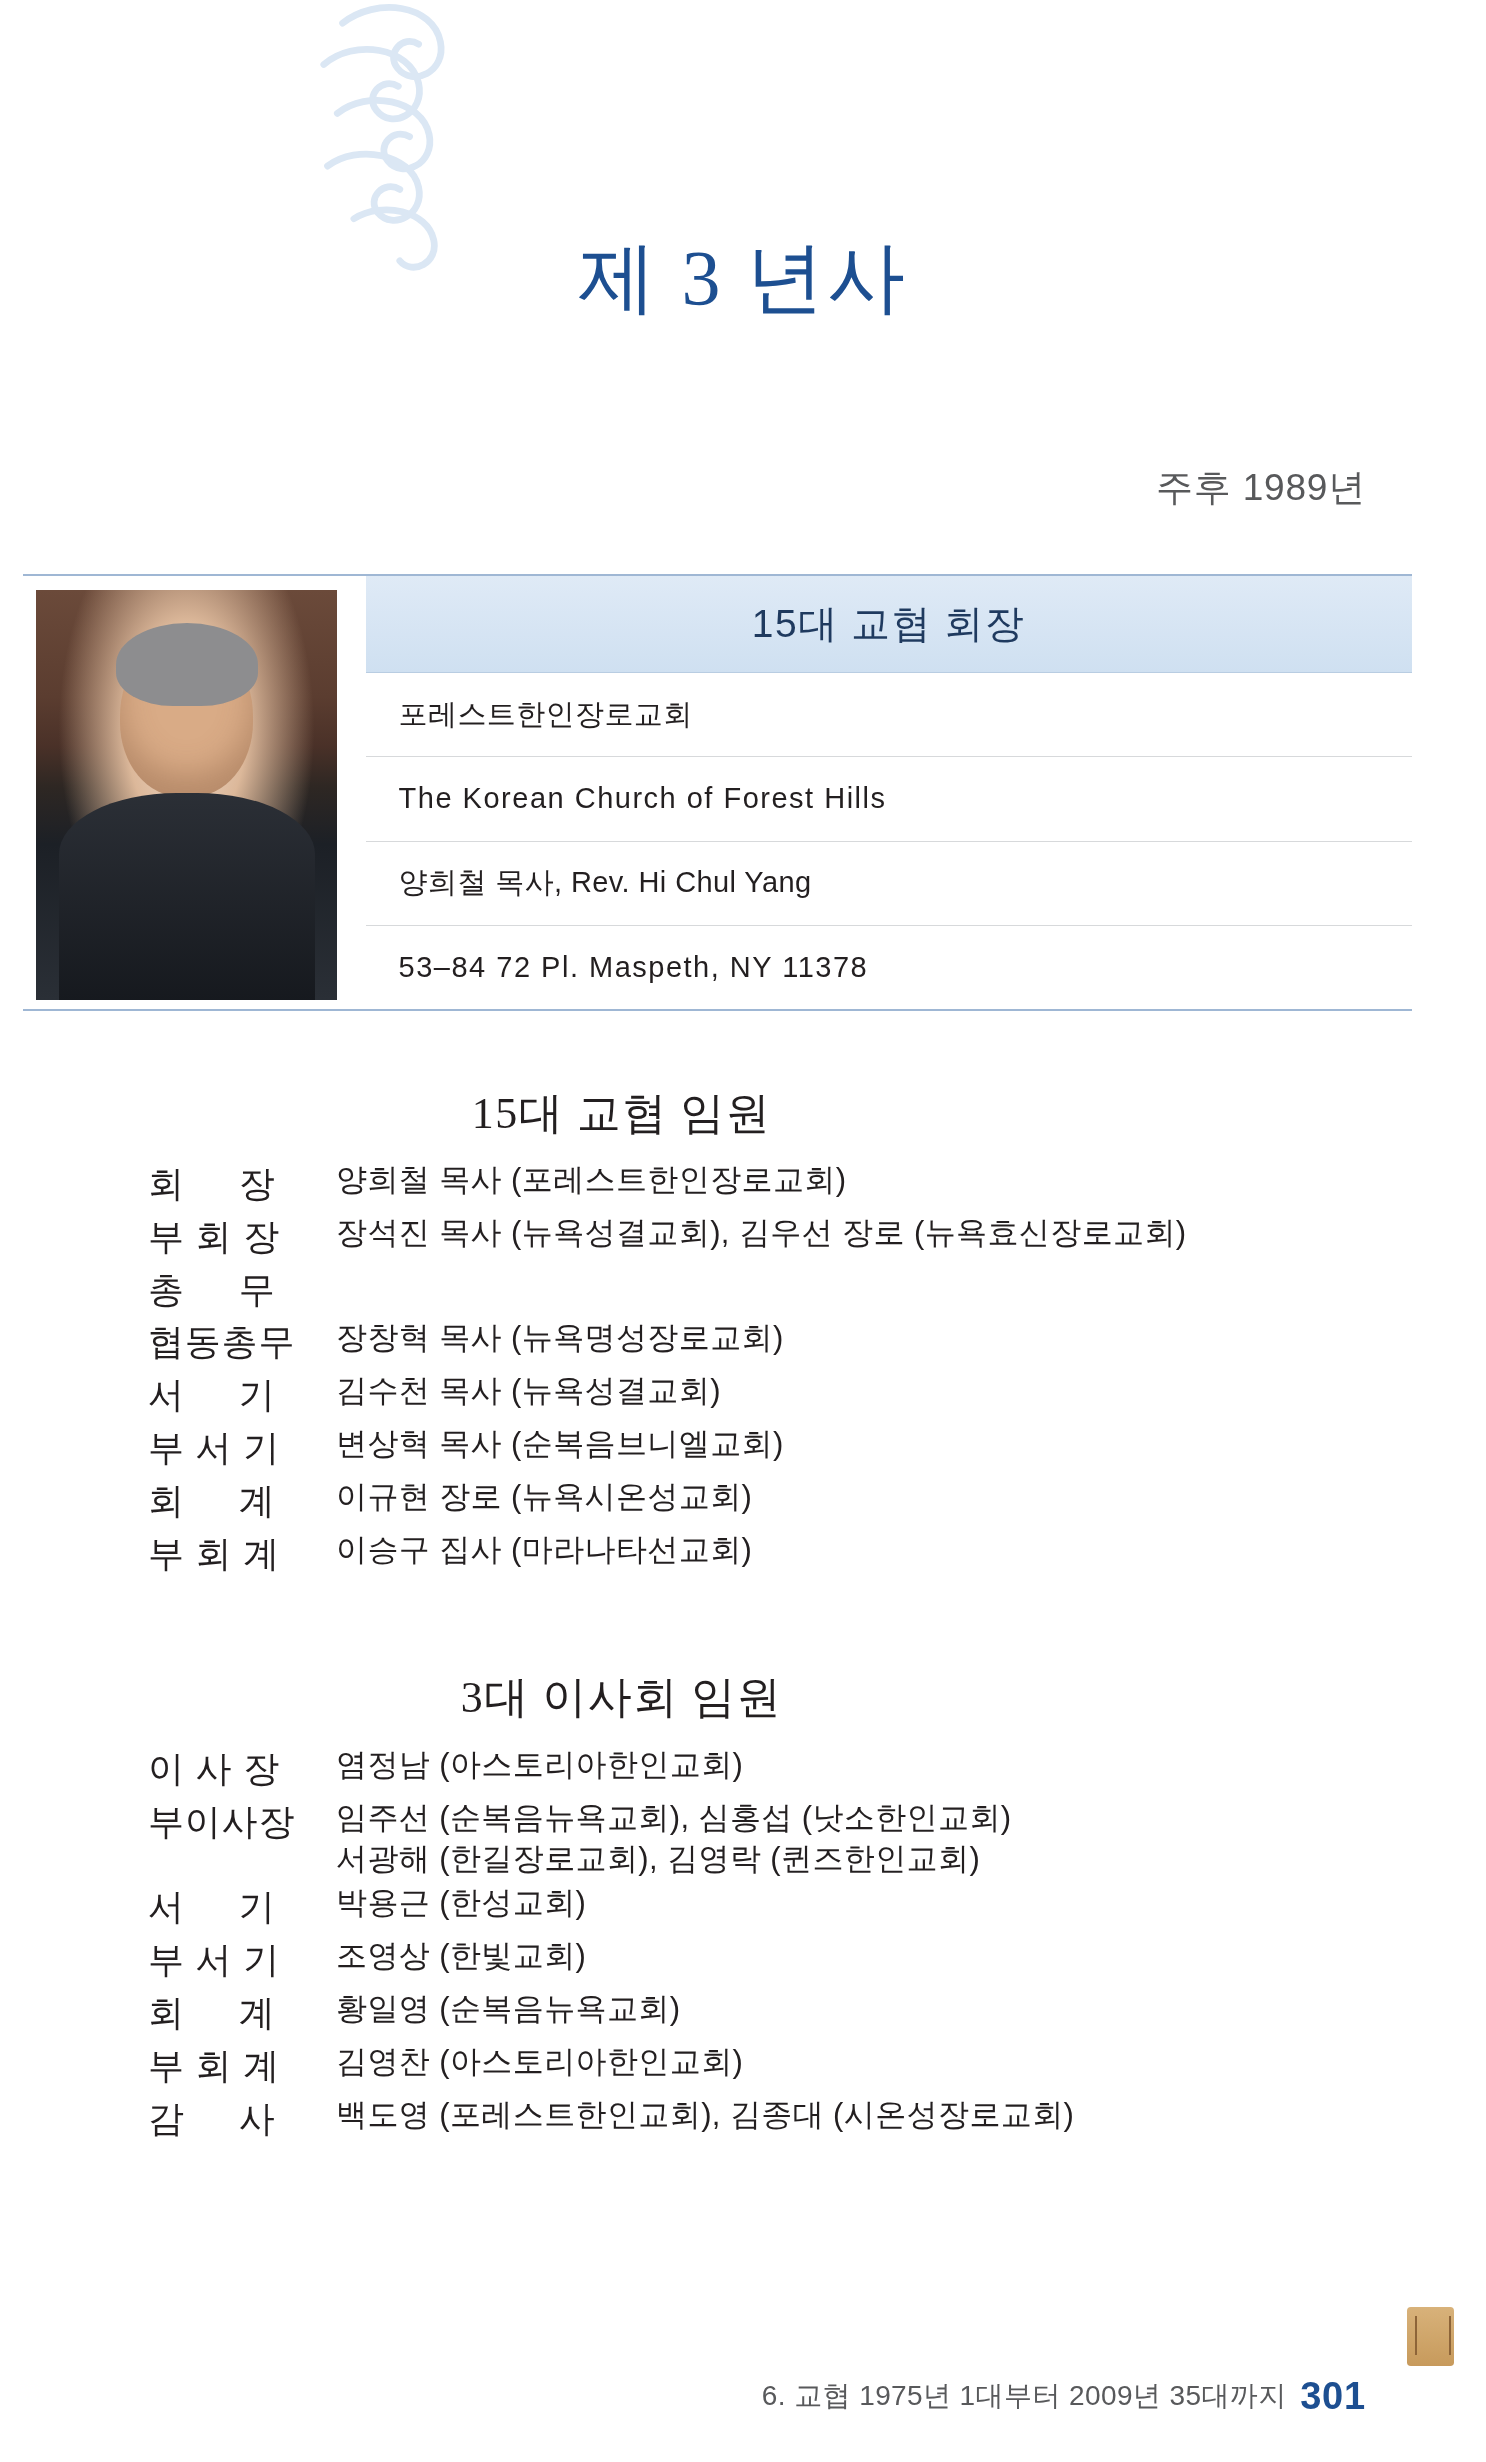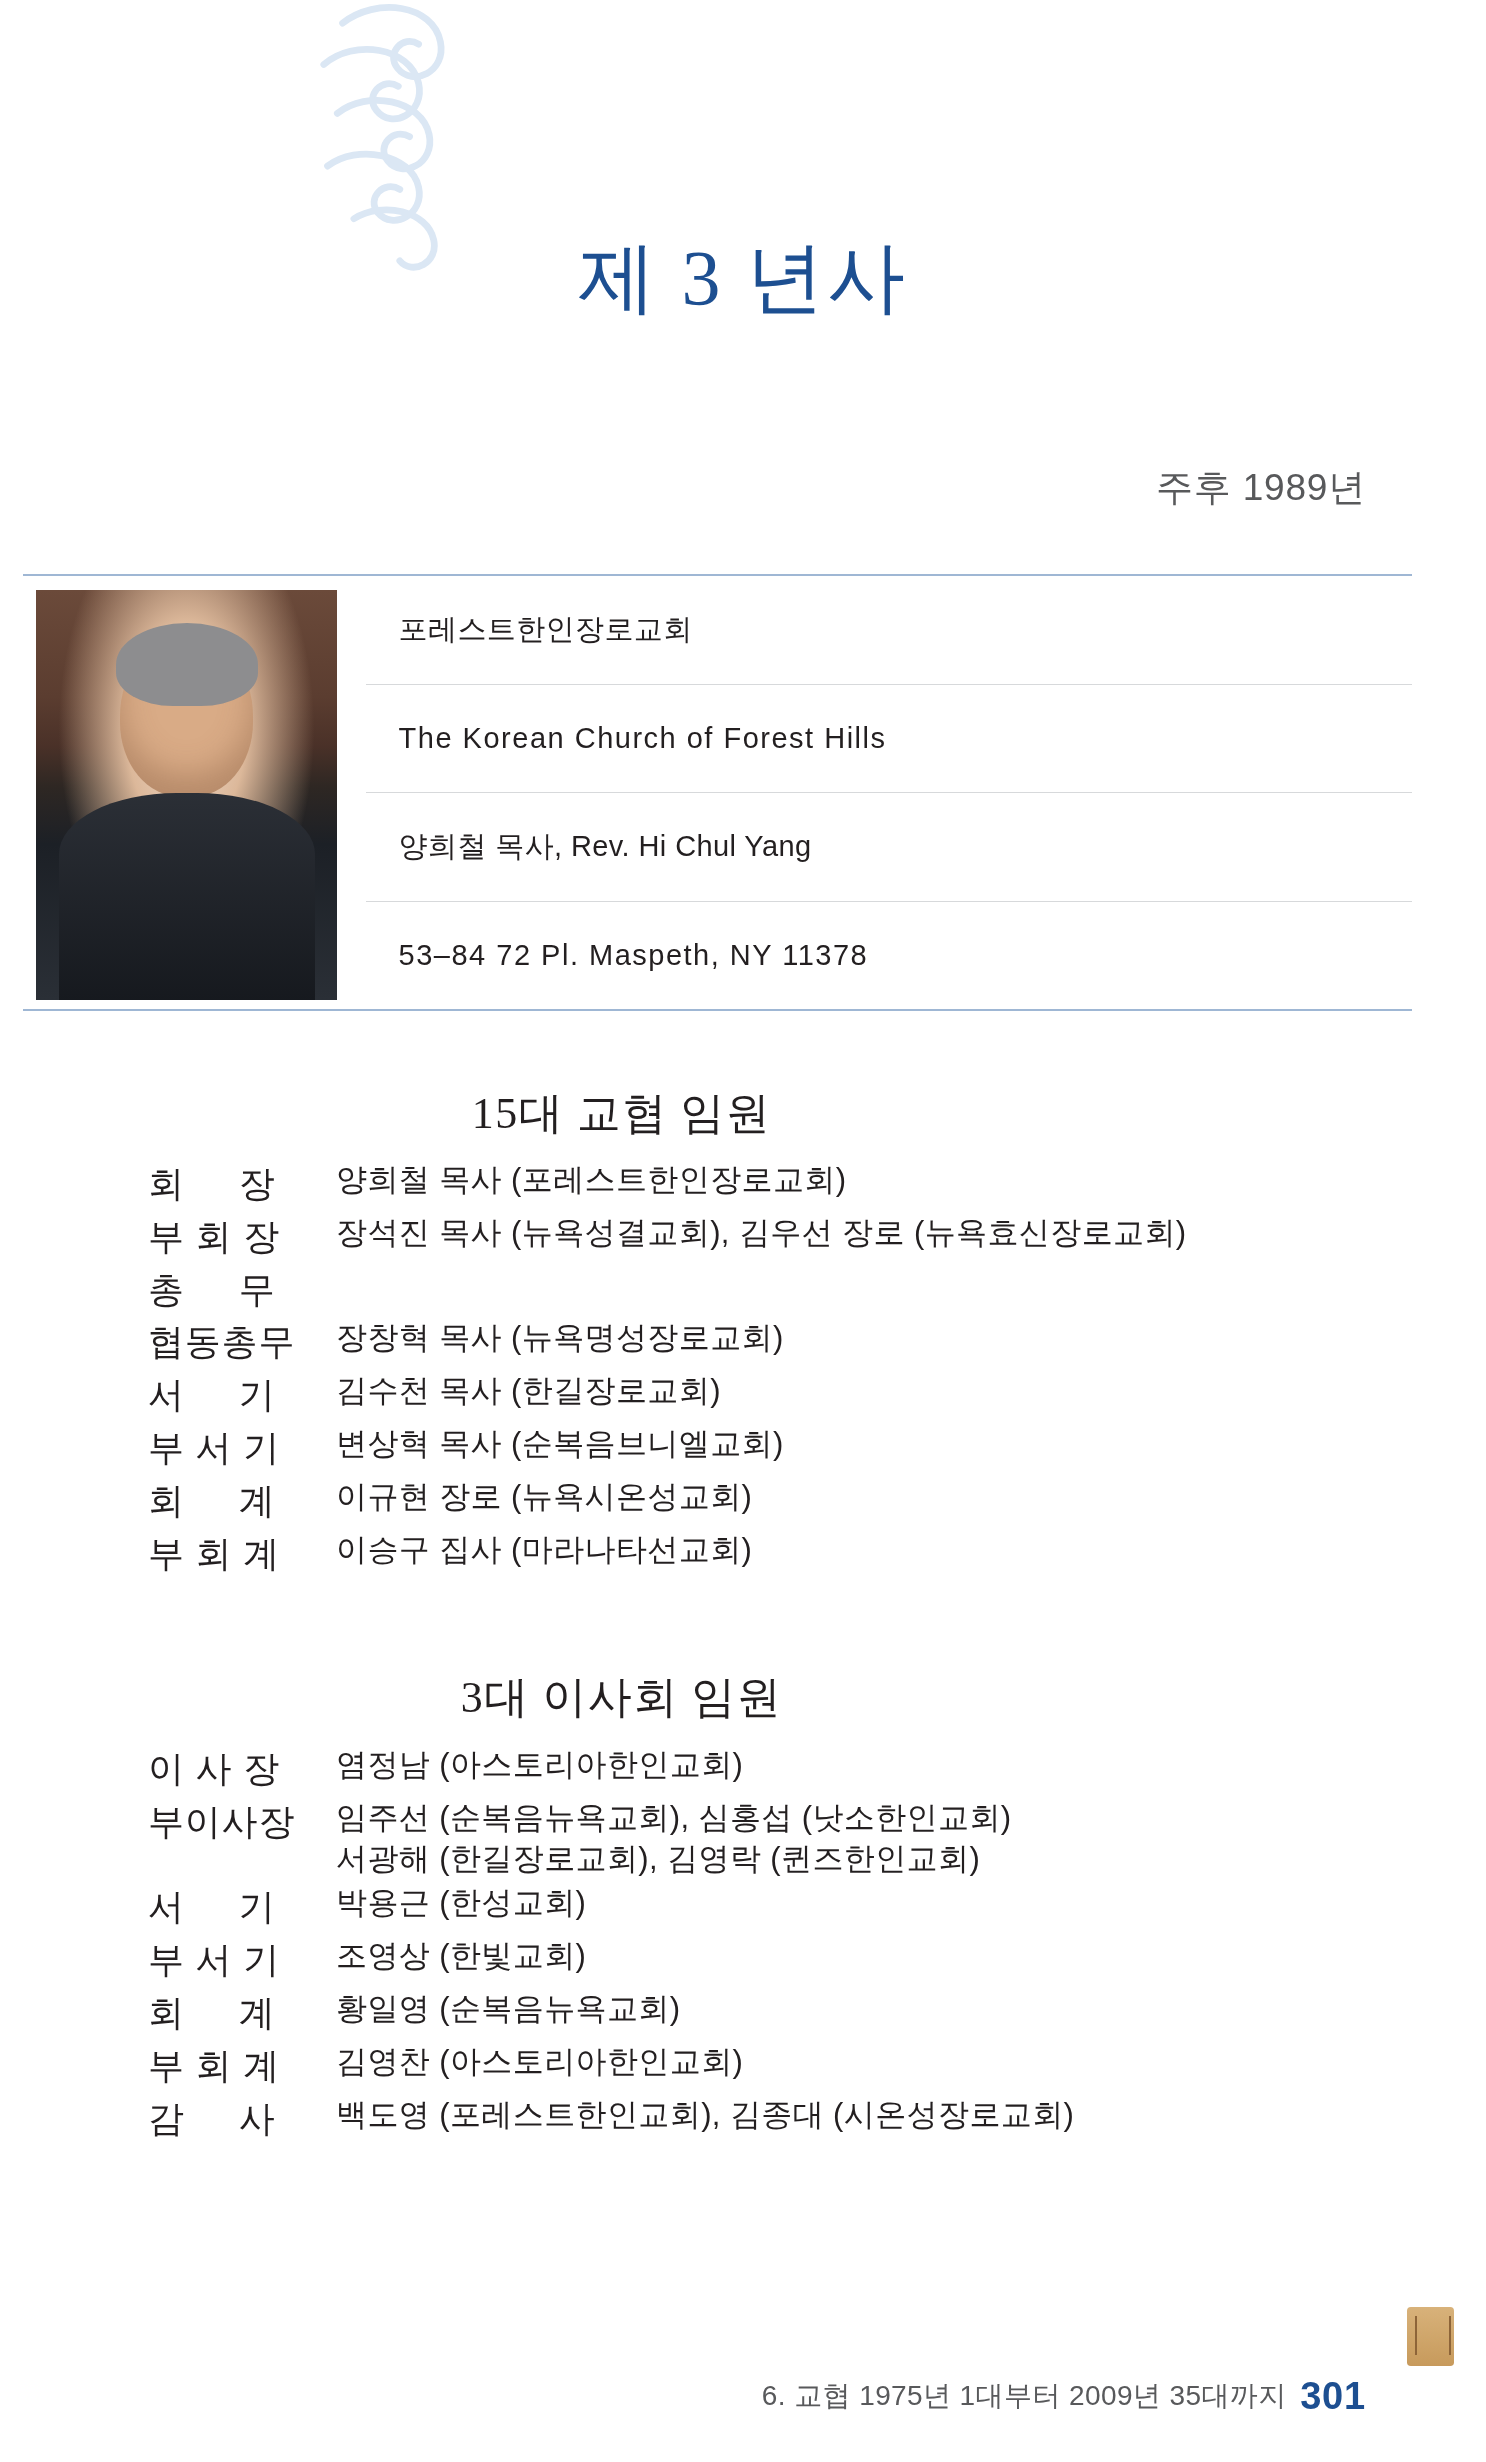--- a/index.html
+++ b/index.html
@@ -242,20 +242,21 @@
 
 <div class="pres-card">
   <div class="pres-photo-wrap">
     <div class="pres-photo">
       <div class="pres-hair"></div>
       <div class="pres-shirt"></div>
       <div class="pres-tie"></div>
     </div>
   </div>
   <div class="pres-info">
+    <div class="pres-header">15대 교협 회장</div>
     <div class="pres-row">포레스트한인장로교회</div>
     <div class="pres-row latin">The Korean Church of Forest Hills</div>
     <div class="pres-row">양희철 목사, Rev. Hi Chul Yang</div>
     <div class="pres-row latin">53–84 72 Pl.  Maspeth, NY 11378</div>
   </div>
 </div>
 
 <div class="section-heading" style="top:1084px;">15대 교협 임원</div>
 
 <div class="roster" style="top:1160px;">
@@ -269,21 +270,21 @@
   </div>
   <div class="roster-row">
     <div class="role">총     무</div>
   </div>
   <div class="roster-row">
     <div class="role">협동총무</div>
     <div class="names">장창혁 목사 (뉴욕명성장로교회)</div>
   </div>
   <div class="roster-row">
     <div class="role">서     기</div>
-    <div class="names">김수천 목사 (한길장로교회)</div>
+    <div class="names">김수천 목사 (뉴욕성결교회)</div>
   </div>
   <div class="roster-row">
     <div class="role">부 서 기</div>
     <div class="names">변상혁 목사 (순복음브니엘교회)</div>
   </div>
   <div class="roster-row">
     <div class="role">회     계</div>
     <div class="names">이규현 장로 (뉴욕시온성교회)</div>
   </div>
   <div class="roster-row">

